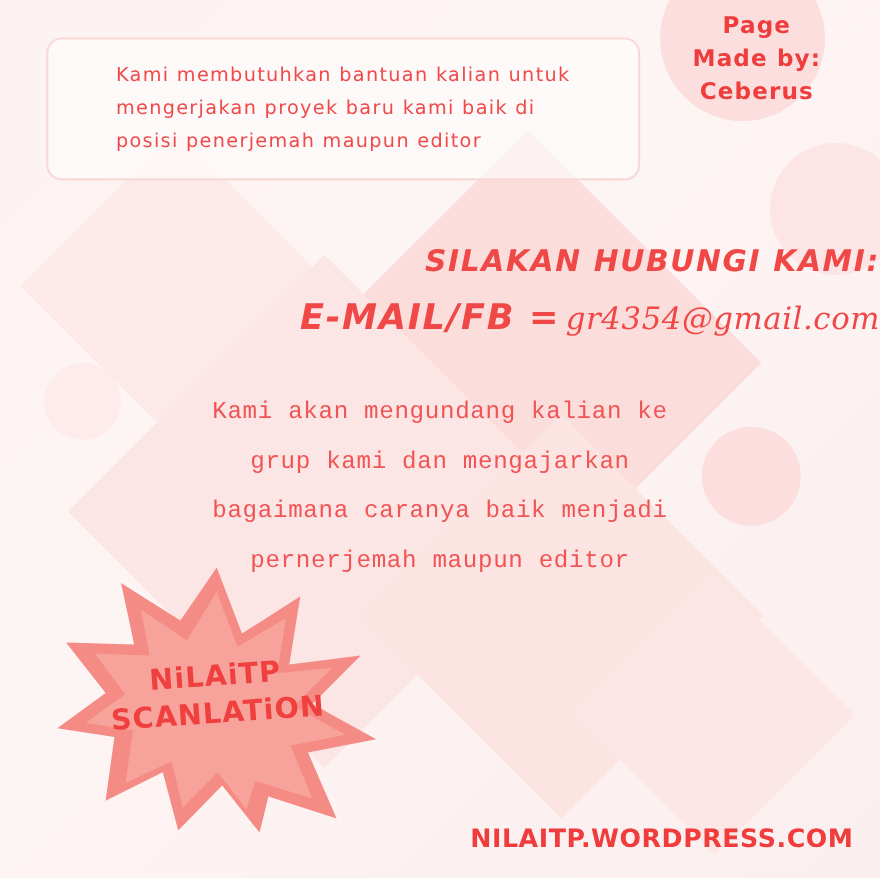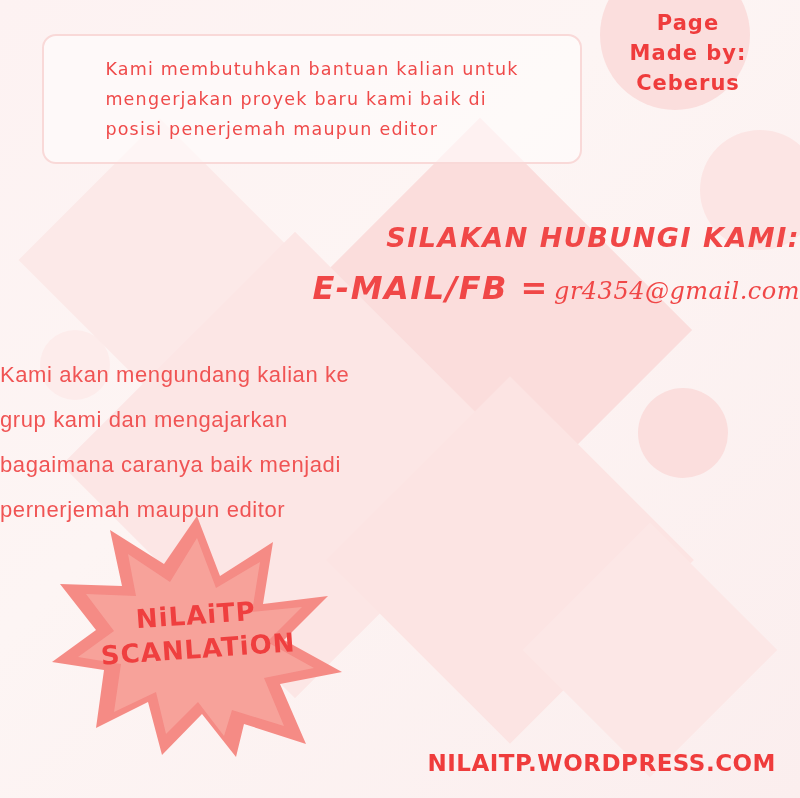--- a/index.html
+++ b/index.html
@@ -116,32 +116,33 @@
     font-family: "DejaVu Sans", sans-serif;
     font-weight: bold;
     font-style: italic;
     font-size: 32px;
     letter-spacing: 1.5px;
   }
   .contact-email {
     color: #f04747;
     font-family: "DejaVu Serif", serif;
     font-style: italic;
-    font-size: 24px;
+    font-size: 28px;
     letter-spacing: 0.5px;
   }
 
   
   .body-text {
     position: absolute;
     left: 0;
     top: 352px;
     width: 800px;
+    text-align: center;
     color: #f05454;
-    font-family: Liberation Sans, sans-serif;
+    font-family: Liberation Mono, monospace;
     font-size: 22px;
     line-height: 45px;
     letter-spacing: 0.6px;
     white-space: pre-line;
   }
 
   
   .starburst {
     position: absolute;
     left: 52px;

